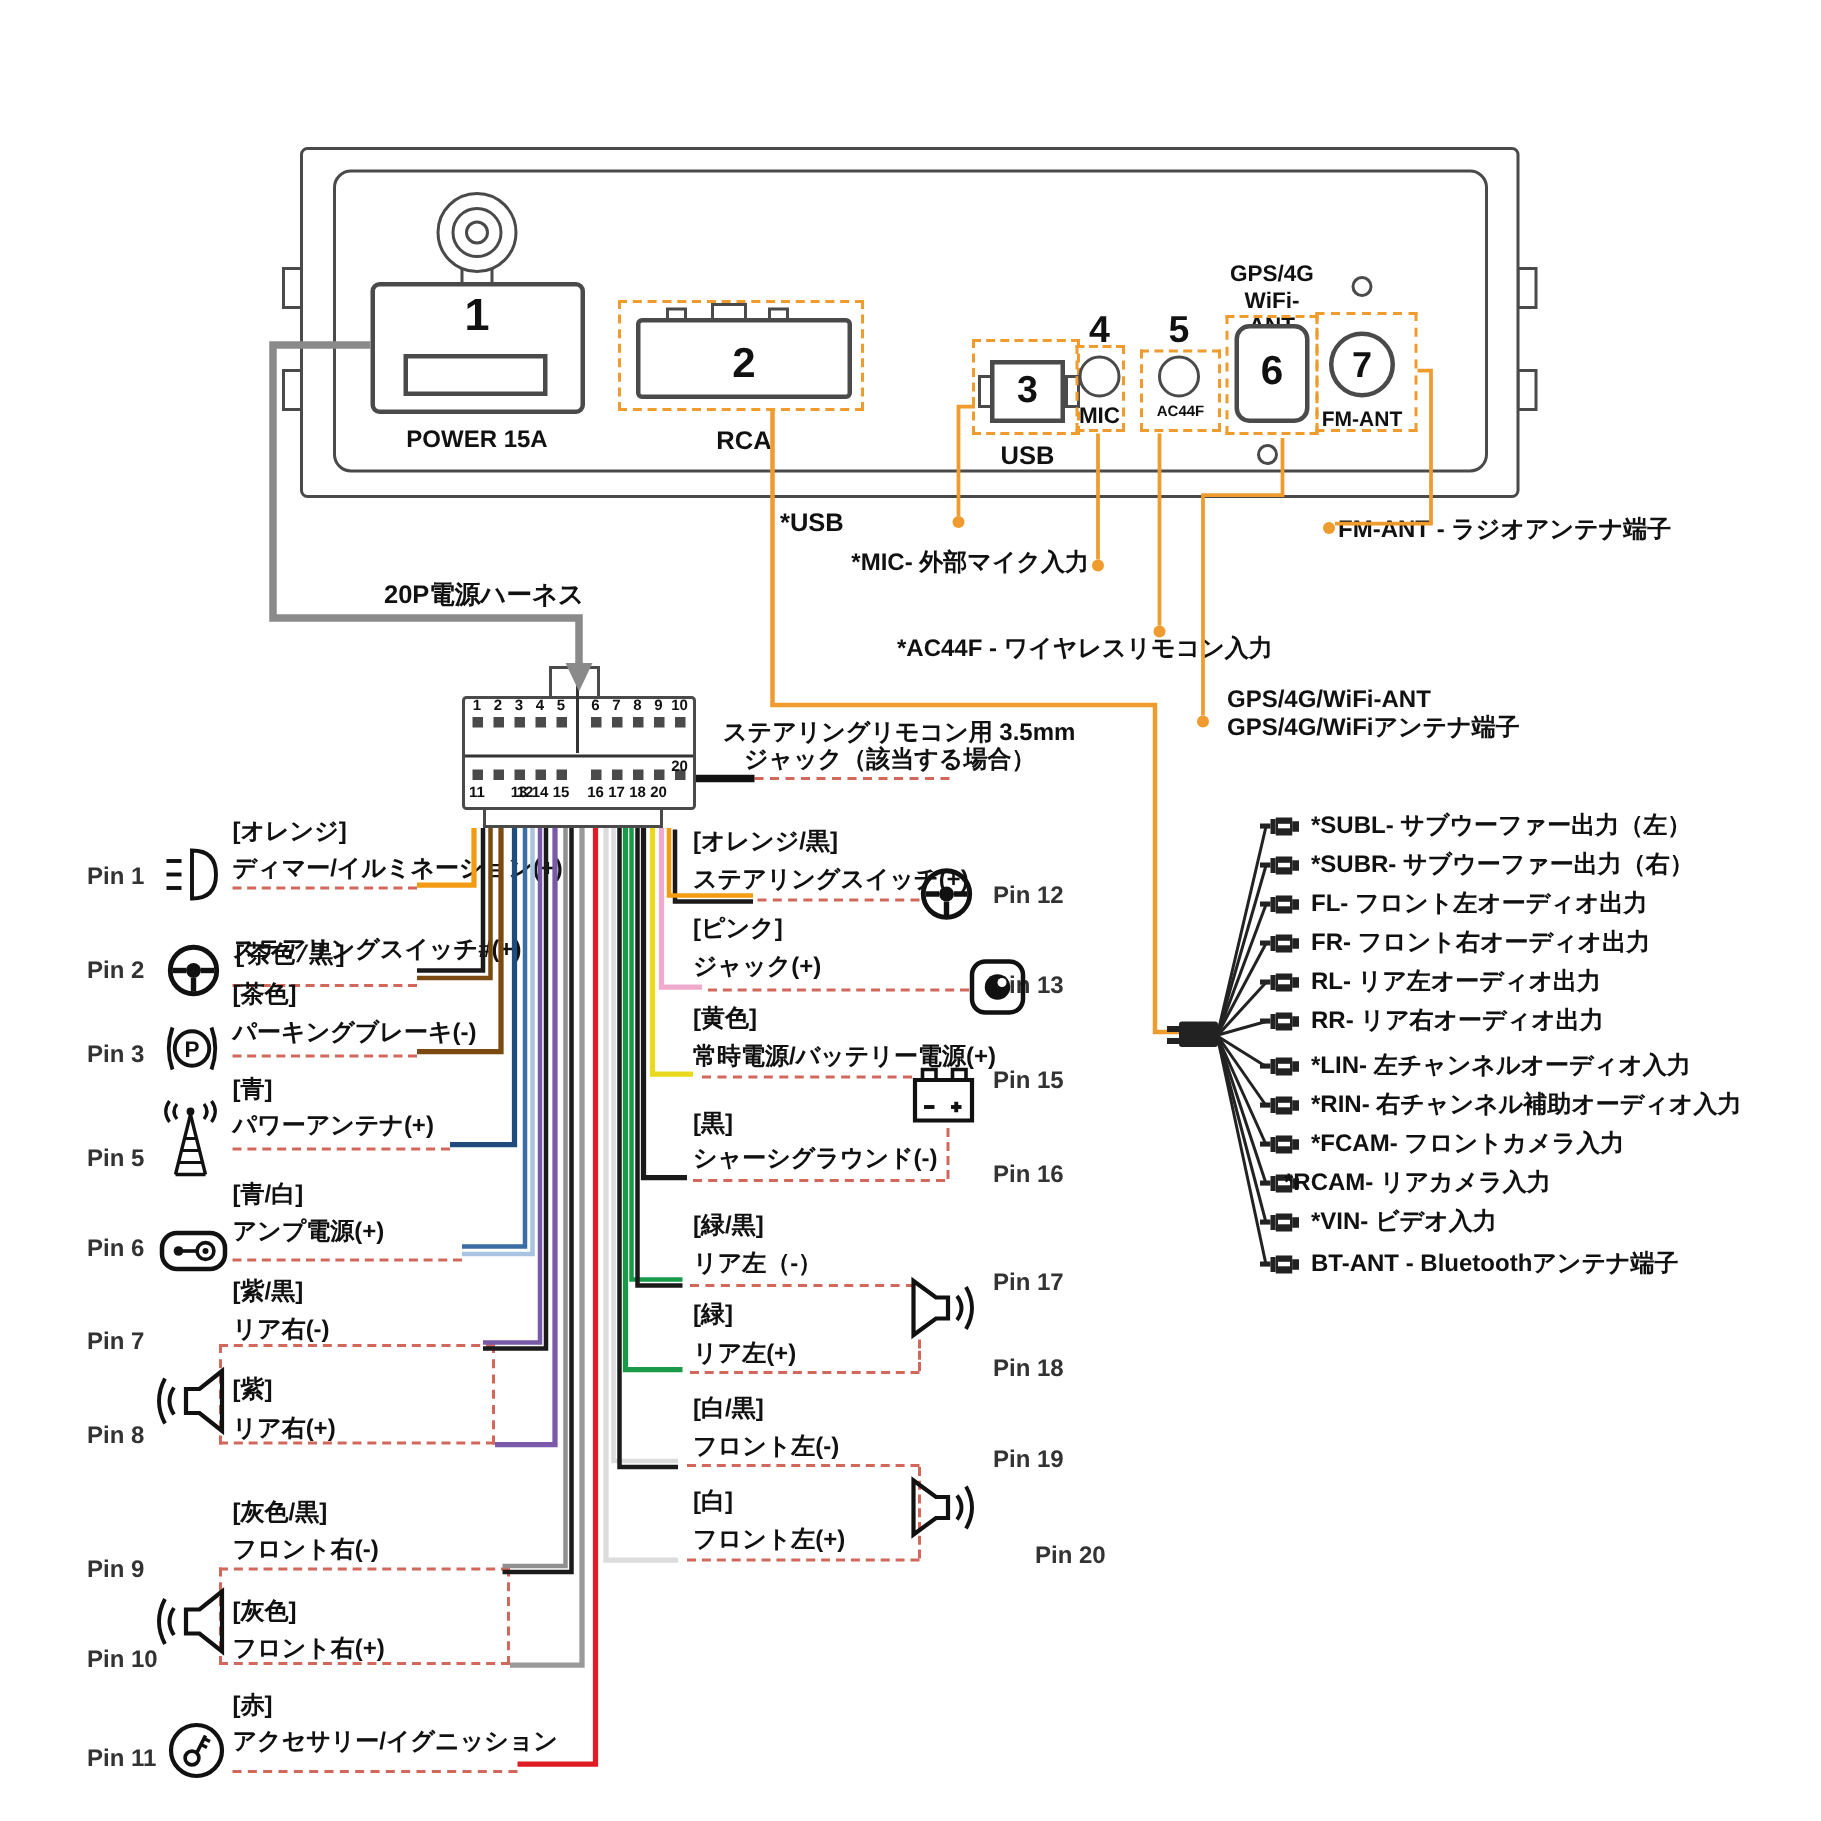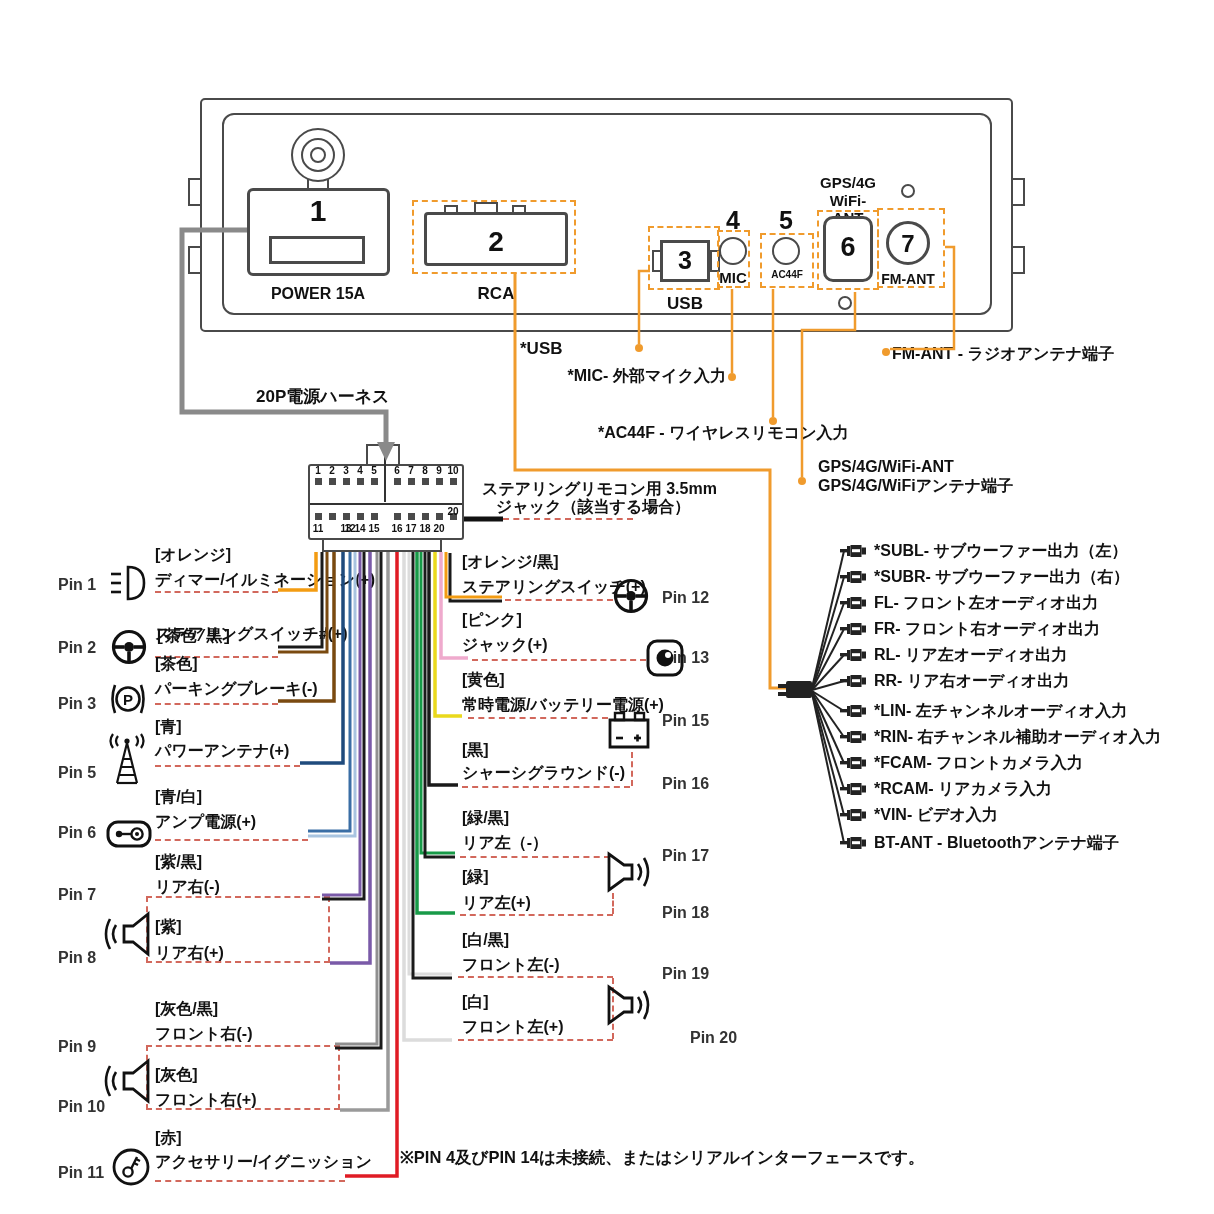--- a/index.html
+++ b/index.html
@@ -410,21 +410,21 @@
     <span class="t" style="left:34px;top:0;">*FCAM- フロントカメラ入力</span>
   </div>
   <div class="rca-row" style="left:840px;top:780px;">
     <svg class="icon" style="left:0;top:2px;" width="28" height="14" viewBox="0 0 28 14">
         <rect x="0" y="5" width="7" height="3.4" fill="#222"></rect>
         <rect x="7" y="2" width="3.4" height="10" fill="#222"></rect>
         <rect x="10.5" y="1" width="11" height="12" fill="#222"></rect>
         <rect x="12" y="5.2" width="8" height="3" fill="#fff"></rect>
         <rect x="21.5" y="3.5" width="4.5" height="7" fill="#222"></rect>
       </svg>
-    <span class="t" style="left:34px;top:0;">*RCAM- リアカメラ入力</span>
+    <span class="t" style="left:16px;top:0;">*RCAM- リアカメラ入力</span>
   </div>
   <div class="rca-row" style="left:840px;top:806px;">
     <svg class="icon" style="left:0;top:2px;" width="28" height="14" viewBox="0 0 28 14">
         <rect x="0" y="5" width="7" height="3.4" fill="#222"></rect>
         <rect x="7" y="2" width="3.4" height="10" fill="#222"></rect>
         <rect x="10.5" y="1" width="11" height="12" fill="#222"></rect>
         <rect x="12" y="5.2" width="8" height="3" fill="#fff"></rect>
         <rect x="21.5" y="3.5" width="4.5" height="7" fill="#222"></rect>
       </svg>
     <span class="t" style="left:34px;top:0;">*VIN- ビデオ入力</span>
@@ -433,21 +433,20 @@
     <svg class="icon" style="left:0;top:2px;" width="28" height="14" viewBox="0 0 28 14">
         <rect x="0" y="5" width="7" height="3.4" fill="#222"></rect>
         <rect x="7" y="2" width="3.4" height="10" fill="#222"></rect>
         <rect x="10.5" y="1" width="11" height="12" fill="#222"></rect>
         <rect x="12" y="5.2" width="8" height="3" fill="#fff"></rect>
         <rect x="21.5" y="3.5" width="4.5" height="7" fill="#222"></rect>
       </svg>
     <span class="t" style="left:34px;top:0;">BT-ANT - Bluetoothアンテナ端子</span>
   </div>
 
-  <div class="t" style="left:400px;top:1148px;font-size:16.5px;">※PIN 4及びPIN 14は未接続、またはシリアルインターフェースです。</div>
 
   <svg id="wires" width="1214" height="1214" viewBox="0 0 1214 1214">
 
     <path d="M247 230 H182 V412 H386 V442" fill="none" stroke="#8a8a8a" stroke-width="5"></path>
     <polygon points="377,442 395,442 386,461" fill="#8a8a8a"></polygon>
 
     <path d="M464 519 H503" fill="none" stroke="#111" stroke-width="5"></path>
 
     <g stroke="#f09b2d" stroke-width="2.5" fill="none">
       <path d="M650 271 H639 V344"></path>

